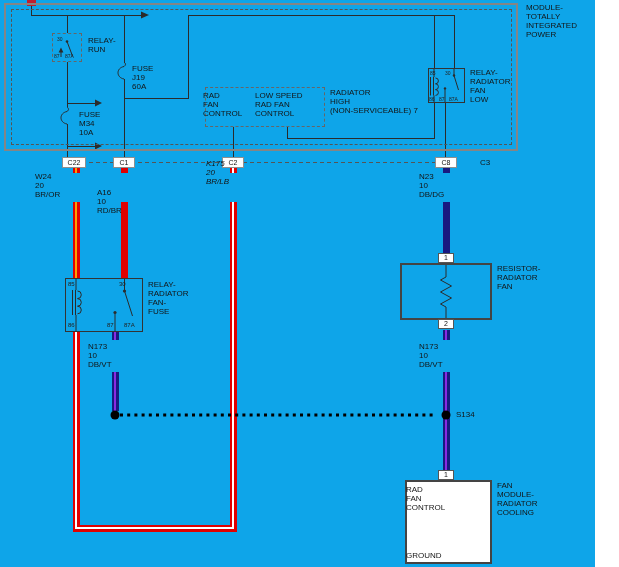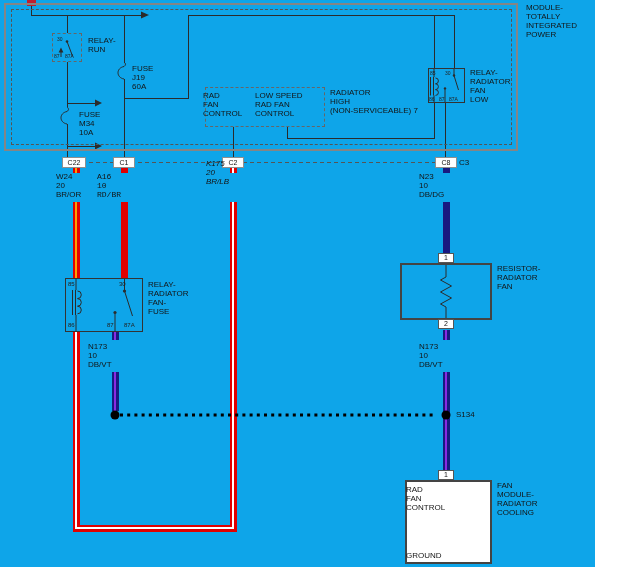--- a/index.html
+++ b/index.html
@@ -186,28 +186,28 @@
     <span>RELAY-</span>
       <span>RADIATOR</span>
     <span>FAN</span>
       <span>LOW</span>
   </div>
 
   <div class="cbox" style="left:62px;top:157px;width:24px;">C22</div>
   <div class="cbox" style="left:113px;top:157px;width:22px;">C1</div>
   <div class="cbox" style="left:222px;top:157px;width:22px;">C2</div>
   <div class="cbox" style="left:435px;top:157px;width:22px;">C8</div>
-  <span class="lbl" style="left:459px;top:158px;">C3</span>
-
-  <div class="lbl ctr" style="left:56px;top:172px;width:54px;">
+  <span class="lbl" style="left:480px;top:158px;">C3</span>
+
+  <div class="lbl ctr" style="left:35px;top:172px;width:54px;">
     <span>W24</span>
       <span>20</span>
     <span>BR/OR</span>
   </div>
-  <div class="lbl ctr" style="left:97px;top:172px;width:54px;font-family:Liberation Mono, monospace;">
+  <div class="lbl ctr" style="left:97px;top:188px;width:54px;">
     <span>A16</span>
       <span>10</span>
     <span>RD/BR</span>
   </div>
   <div class="lbl ctr" style="left:206px;top:159px;width:54px;font-style:italic;">
     <span>K175</span>
       <span>20</span>
     <span>BR/LB</span>
   </div>
   <div class="lbl ctr" style="left:419px;top:172px;width:54px;">

